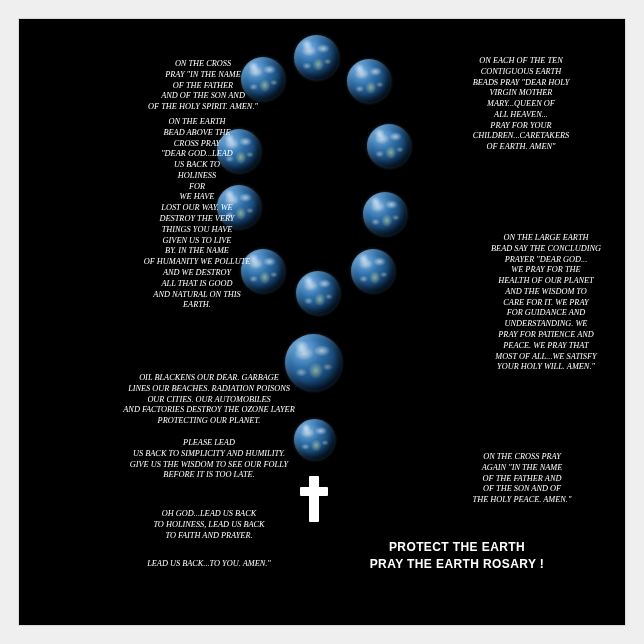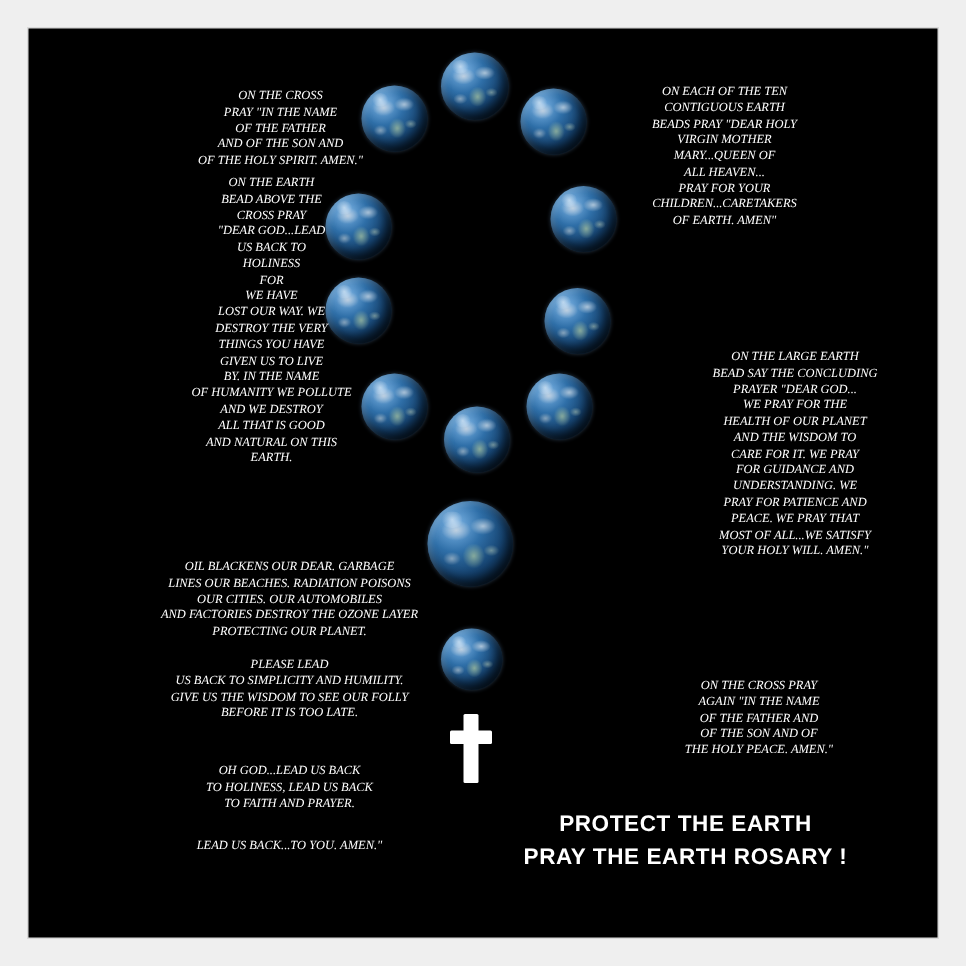--- a/index.html
+++ b/index.html
@@ -96,21 +96,21 @@
   
   .txt {
     position: absolute;
     color: #ffffff;
     font-family: "Liberation Serif", serif;
     font-style: italic;
     text-align: center;
     line-height: 1.30;
     white-space: pre-line;
   }
-  .txt.small { font-size: 8.3px; }
+  .txt.small { font-size: 8.3px; margin-left: 16px; }
 
   
   .cross {
     position: absolute;
   }
   .cross .v {
     position: absolute;
     background: #ffffff;
     left: 9px;
     top: 0;
@@ -127,21 +127,21 @@
     height: 9px;
     border-radius: 1px;
   }
 
   
   .footer {
     position: absolute;
     color: #ffffff;
     font-family: "Liberation Sans", sans-serif;
     font-weight: 700;
-    font-size: 15px;
+    font-size: 12px;
     letter-spacing: 0.4px;
     line-height: 1.45;
     text-align: center;
     white-space: pre-line;
   }
 </style>
 </head>
 <body>
 
 <div id="stage">
@@ -199,21 +199,21 @@
 TO HOLINESS, LEAD US BACK
 TO FAITH AND PRAYER.</div>
 
       <div class="txt small" style="left:58px; top:419px; width:232px;">PLEASE LEAD
 US BACK TO SIMPLICITY AND HUMILITY.
 GIVE US THE WISDOM TO SEE OUR FOLLY
 BEFORE IT IS TOO LATE.</div>
 
       <div class="txt small" style="left:74px; top:540px; width:200px;">LEAD US BACK...TO YOU.  AMEN."</div>
 
-      <div class="txt small" style="left:376px; top:37px; width:176px;">ON EACH OF THE TEN
+      <div class="txt small" style="left:398px; top:37px; width:176px;">ON EACH OF THE TEN
 CONTIGUOUS EARTH
 BEADS PRAY "DEAR HOLY
 VIRGIN MOTHER
 MARY...QUEEN OF
 ALL HEAVEN...
 PRAY FOR YOUR
 CHILDREN...CARETAKERS
 OF EARTH. AMEN"</div>
 
       <div class="txt small" style="left:422px; top:214px; width:178px;">ON THE LARGE EARTH

